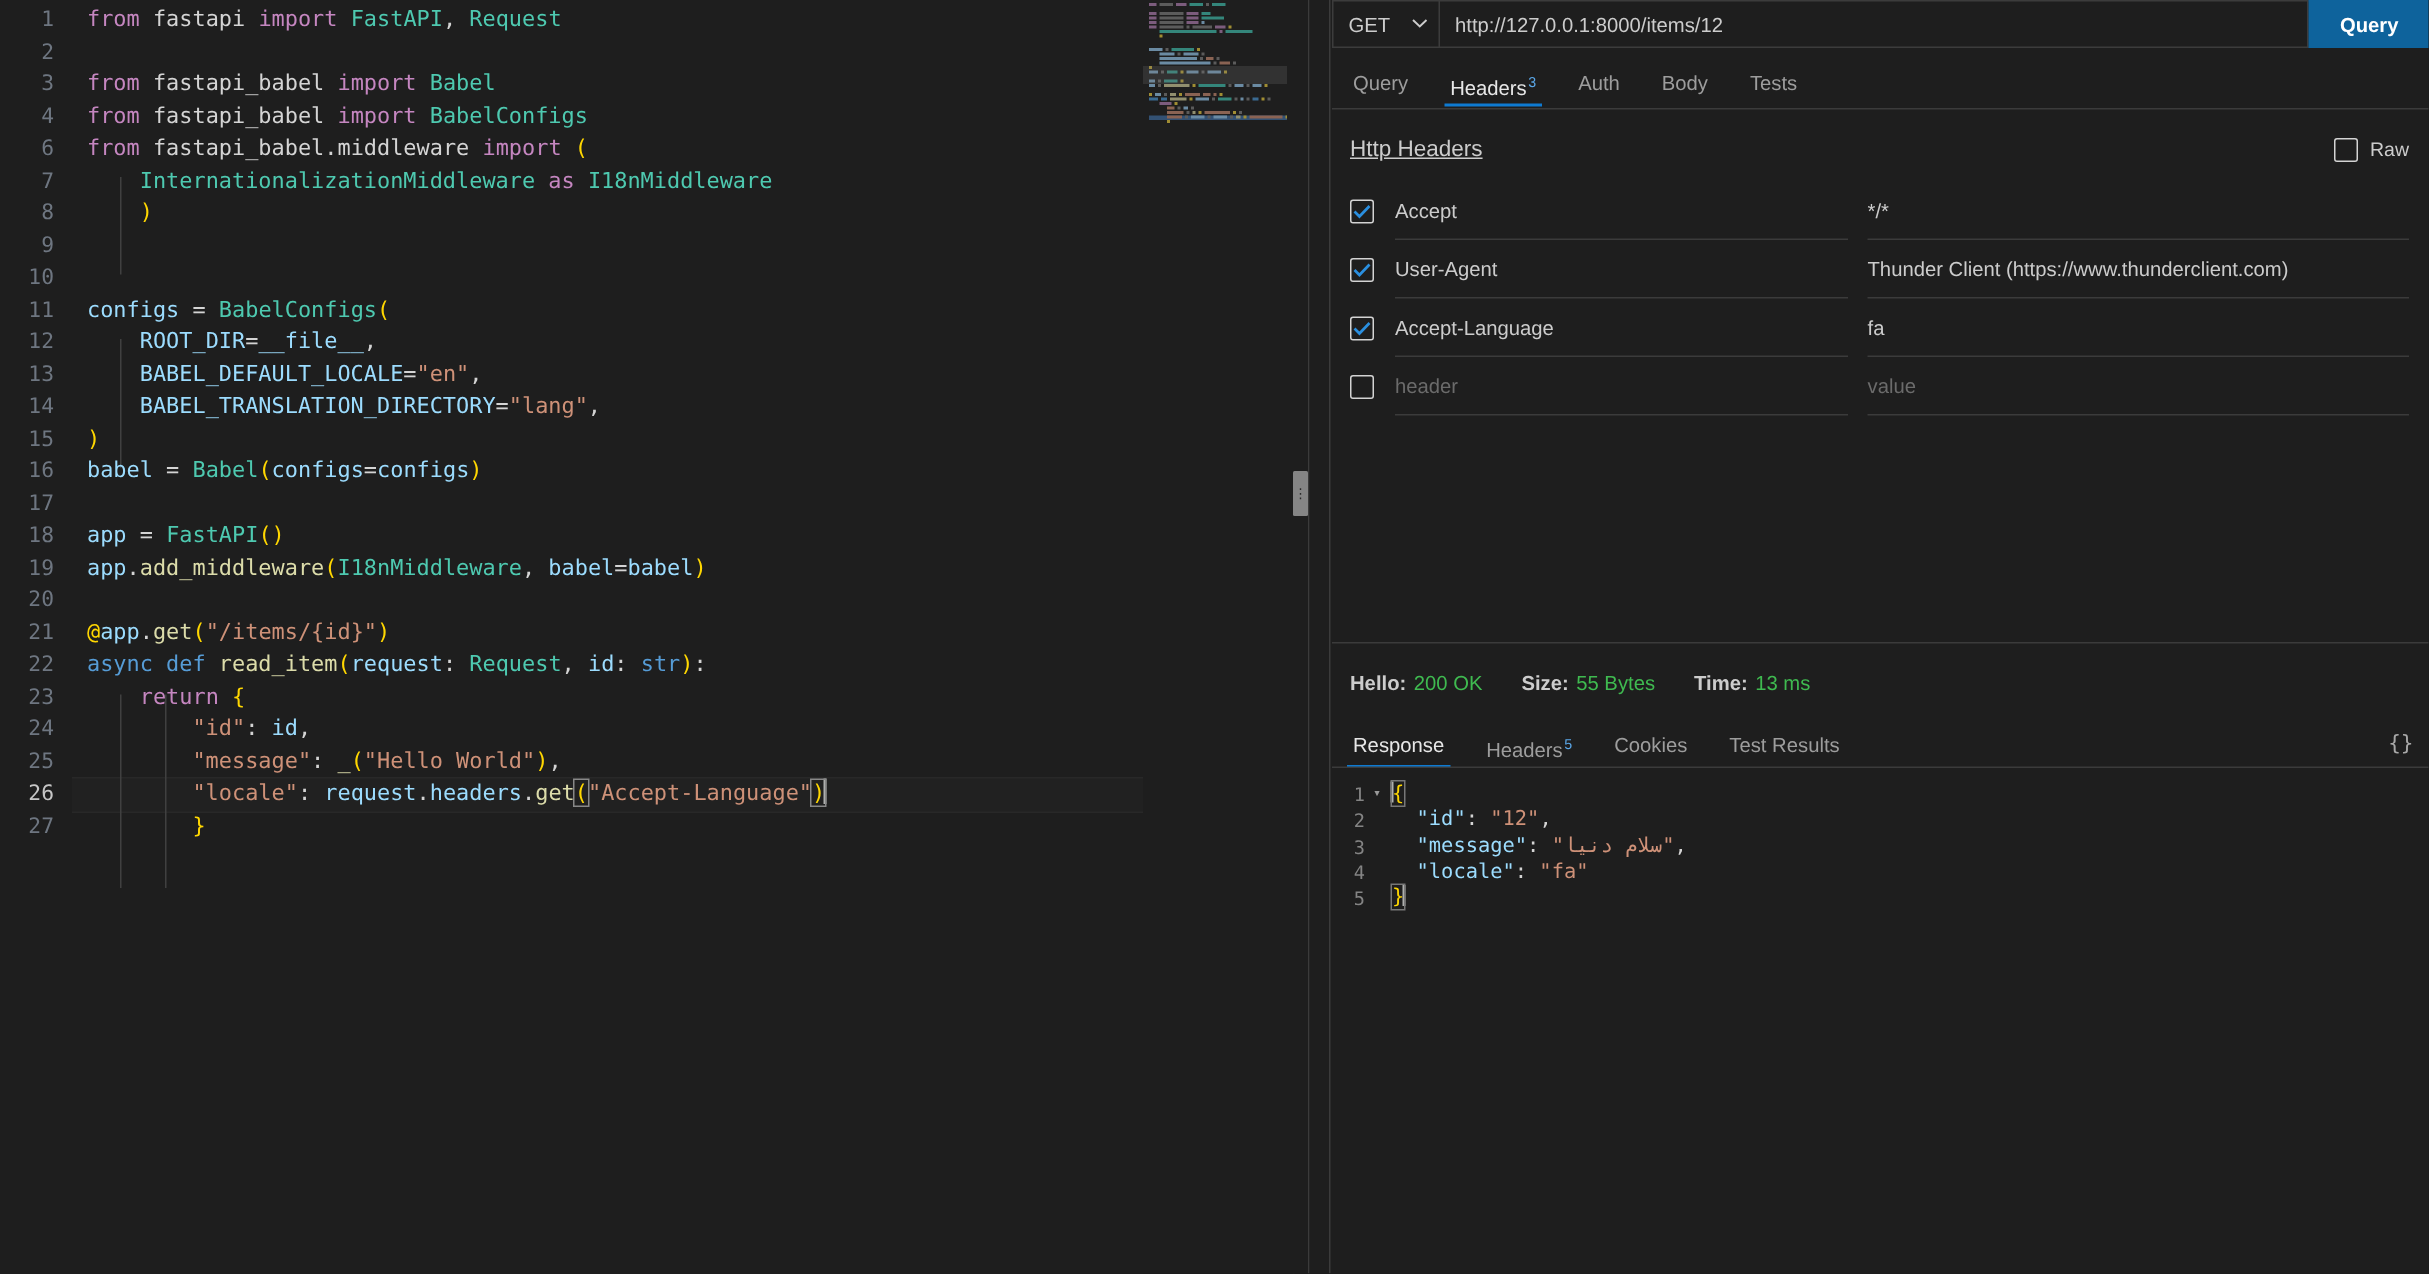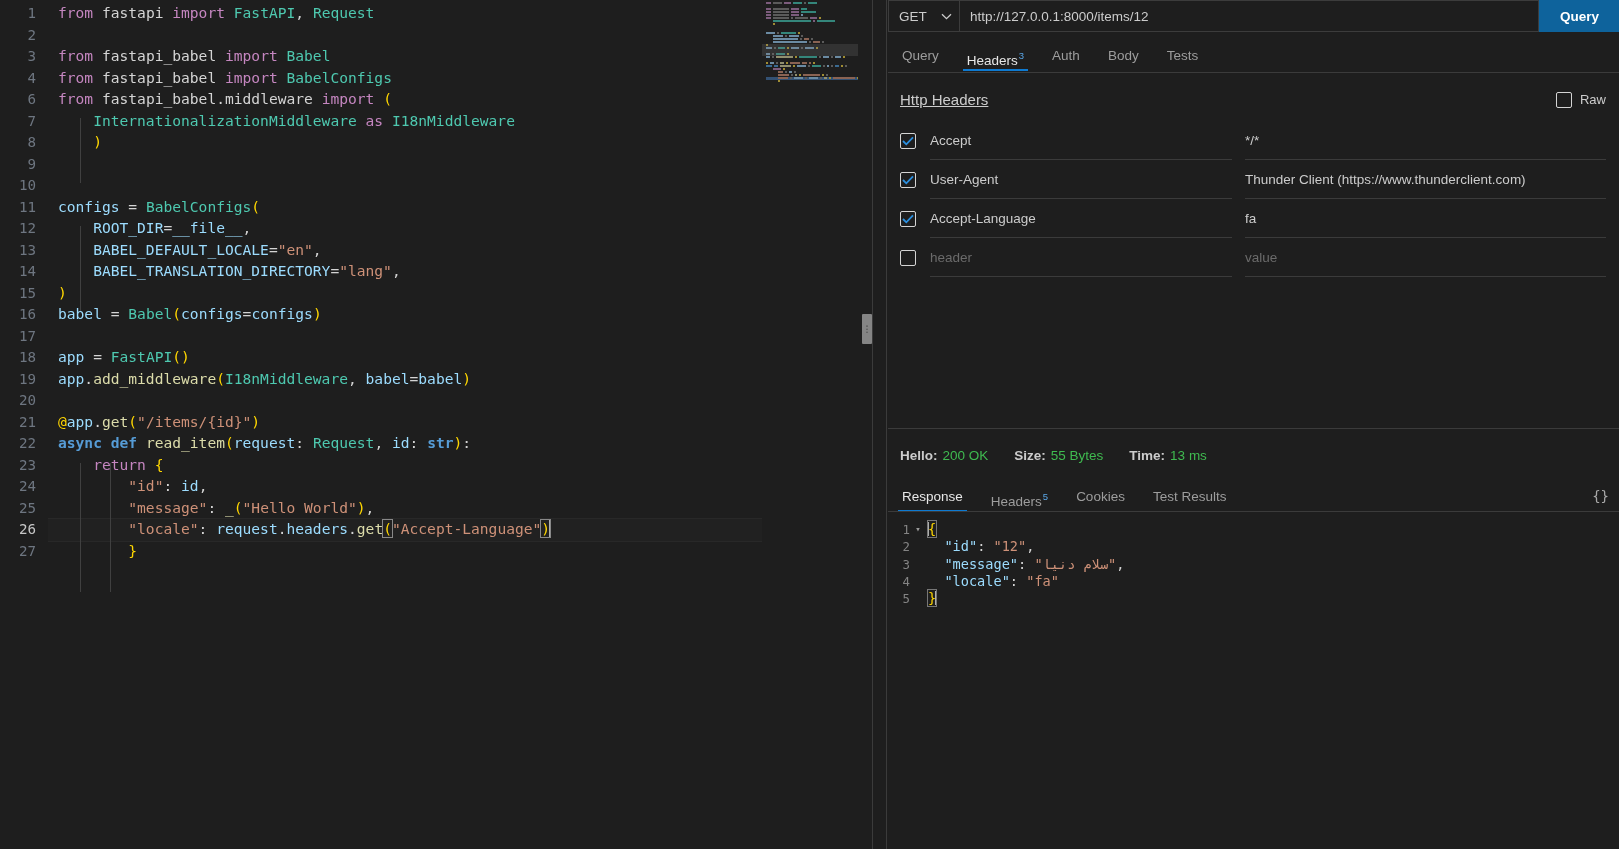--- a/index.html
+++ b/index.html
@@ -42,21 +42,21 @@
   .cl.active .ln { color: #c6c6c6; }
   .ctext { position: relative; z-index: 2; margin-left: 22px; }
 
   
   .guide {
     position: absolute; width: 1px; background: #404040; z-index: 1;
   }
 
   
   .kw   { color: #c586c0; }  
-  .kw2  { color: #569cd6; font-weight: bold; }  
+  .kw2  { color: #569cd6; }  
   .cls  { color: #4ec9b0; }  
   .fn   { color: #dcdcaa; }  
   .var  { color: #9cdcfe; }  
   .str  { color: #ce9178; }  
   .pl   { color: #d4d4d4; }  
   .br1  { color: #ffd700; }
   .bmatch { outline: 1px solid #888; outline-offset: 0px; }
   .cursor {
     display: inline-block; width: 2px; height: 17px;
     background: #aeafad; vertical-align: -3px; margin: 0 -1px;

